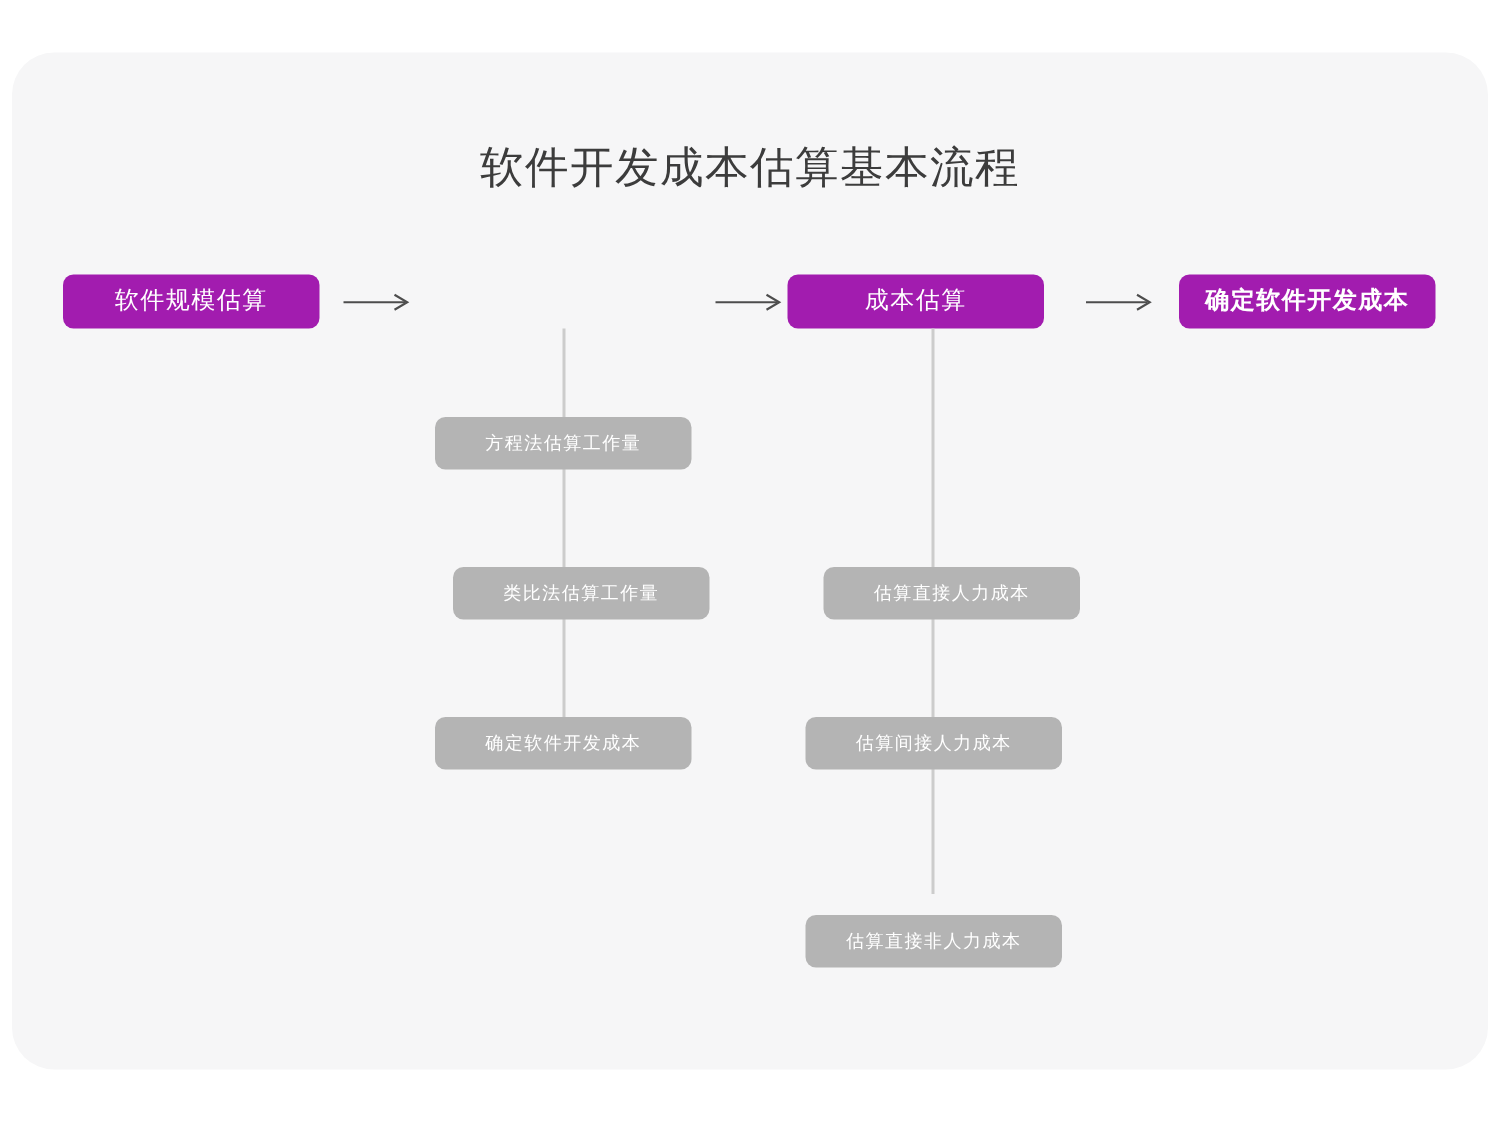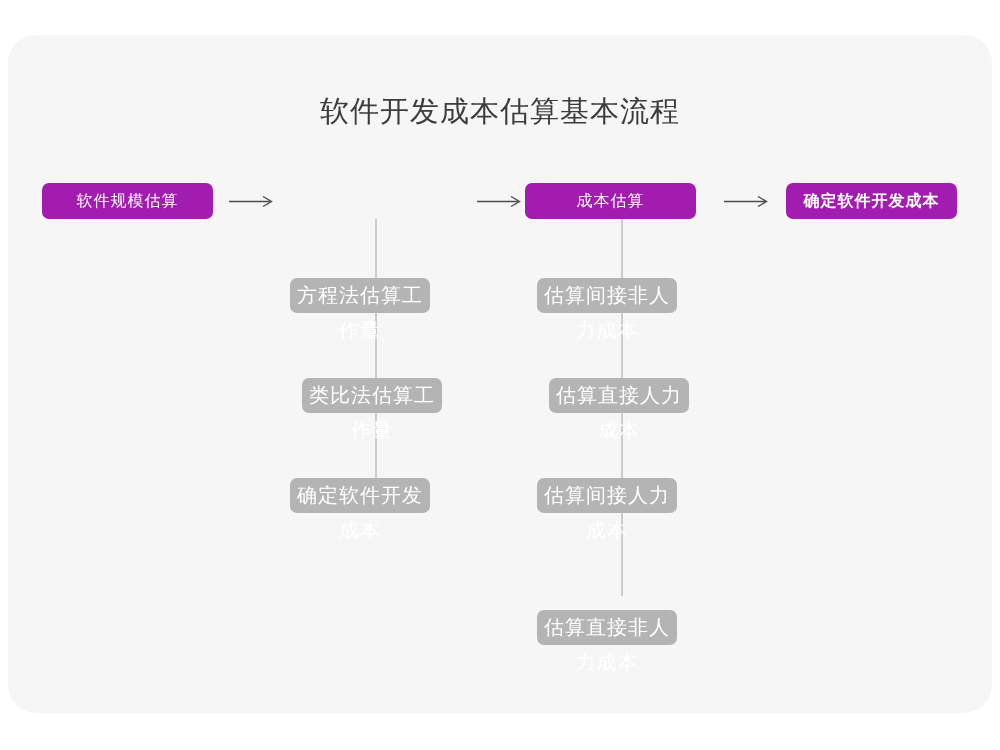--- a/index.html
+++ b/index.html
@@ -34,25 +34,25 @@
     background: #a21caf;
     border-radius: 7px;
     color: #ffffff;
     font-size: 16px;
     line-height: 36px;
     text-align: center;
     letter-spacing: 1px;
   }
   .sub-box {
     position: absolute;
-    width: 140px; height: 35px;
+    width: 171px; height: 35px;
     background: #b4b4b4;
     border-radius: 7px;
     color: #ffffff;
-    font-size: 20px;
+    font-size: 12px;
     line-height: 35px;
     text-align: center;
     letter-spacing: 1px;
     z-index: 2;
   }
   .connector {
     position: absolute;
     width: 2px;
     background: #cccccc;
     z-index: 1;
@@ -104,17 +104,16 @@
   </svg>
   <svg class="arrow a3" viewBox="0 0 46 13">
     <line x1="1" y1="6.5" x2="42" y2="6.5" stroke="#4d4d4d" stroke-width="1.4"></line>
     <path d="M35 1.5 L43.5 6.5 L35 11.5" fill="none" stroke="#4d4d4d" stroke-width="1.4"></path>
   </svg>
 
   <div class="sub-box col2 r1">方程法估算工作量</div>
   <div class="sub-box col2 r2">类比法估算工作量</div>
   <div class="sub-box col2 r3">确定软件开发成本</div>
 
-  <div class="sub-box col3 r1">估算间接非人力成本</div>
   <div class="sub-box col3 r2">估算直接人力成本</div>
   <div class="sub-box col3 r3">估算间接人力成本</div>
   <div class="sub-box col3 r4">估算直接非人力成本</div>
 </div>
 
 </body></html>

